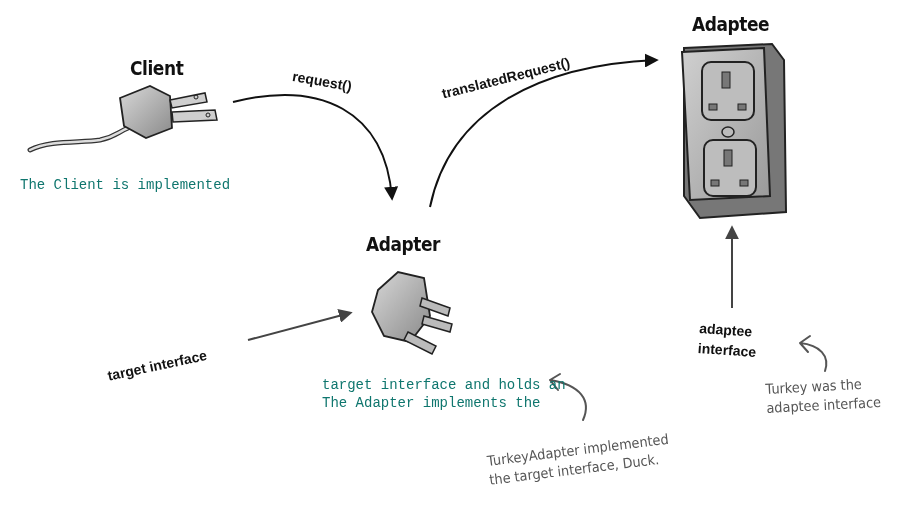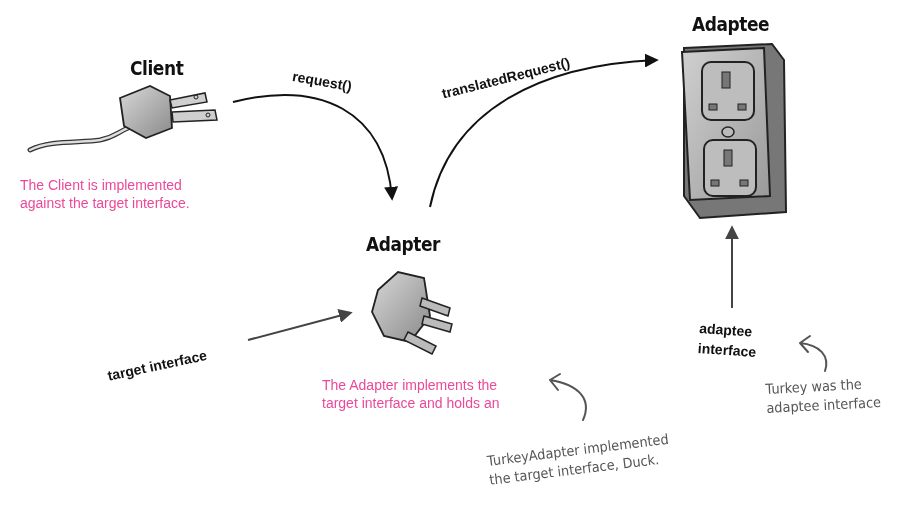--- a/index.html
+++ b/index.html
@@ -1,19 +1,19 @@
 <!DOCTYPE html>
 <html><head>
   <meta charset="utf-8">
   <style>
     html, body { margin: 0; padding: 0; background: #ffffff; }
     body { width: 914px; height: 506px; position: relative; overflow: hidden; font-family: "Liberation Sans", sans-serif; }
     .abs { position: absolute; }
     .title { font-family: "DejaVu Sans", sans-serif; font-weight: bold; font-size: 20px; color: #111; letter-spacing: -0.5px; transform: scaleX(0.85); transform-origin: left top; }
-    .desc { font-family: Liberation Sans, sans-serif; font-size: 14px; line-height: 18px; color: #ec4899; }
+    .desc { font-family: Liberation Mono, monospace; font-size: 14px; line-height: 18px; color: #0f766e; }
     .label { font-family: "Liberation Sans", sans-serif; font-weight: bold; font-size: 14px; color: #111; white-space: nowrap; }
     .hand { font-family: "DejaVu Sans", sans-serif; font-size: 14px; color: #555; line-height: 19px; white-space: nowrap; transform: scaleX(0.92); transform-origin: left top; }
     svg.art { position: absolute; left: 0; top: 0; }
   </style>
 </head>
 <body>
 
 <svg class="art" width="914" height="506" viewBox="0 0 914 506">
   <defs>
     <marker id="ah" viewBox="0 0 10 10" refX="8" refY="5" markerWidth="7" markerHeight="7" orient="auto-start-reverse">
@@ -71,27 +71,26 @@
 
   <path d="M732,308 L732,228" fill="none" stroke="#444" stroke-width="2" marker-end="url(#ahg)"></path>
 
   <path d="M583,420 C592,400 580,385 550,380 M550,380 L560,374 M550,380 L558,390" fill="none" stroke="#555" stroke-width="2" stroke-linecap="round"></path>
   <path d="M825,371 C830,356 820,345 800,343 M800,343 L810,336 M800,343 L808,352" fill="none" stroke="#555" stroke-width="2" stroke-linecap="round"></path>
 </svg>
 
 <div class="abs title" style="left:130px; top:56px;">Client</div>
 <div class="abs desc" style="left:20px; top:176px;">
   <div>The Client is implemented</div>
-  <div>against the target interface.</div>
 </div>
 
 <div class="abs title" style="left:366px; top:232px;">Adapter</div>
 <div class="abs desc" style="left:322px; top:376px;">
+  <div>target interface and holds an</div>
   <div>The Adapter implements the</div>
-  <div>target interface and holds an</div>
 </div>
 
 <div class="abs title" style="left:692px; top:12px;">Adaptee</div>
 
 <div class="abs label" style="left:294px; top:68px; transform: rotate(10deg); transform-origin:left top;">request()</div>
 <div class="abs label" style="left:440px; top:86px; transform: rotate(-14deg); transform-origin:left top;">translatedRequest()</div>
 <div class="abs label" style="left:106px; top:368px; transform: rotate(-12deg); transform-origin:left top;">target interface</div>
 <div class="abs label" style="left:700px; top:318px; line-height:20px; transform: rotate(4deg); transform-origin:left top;">
   <div>adaptee</div>
   <div>interface</div>

